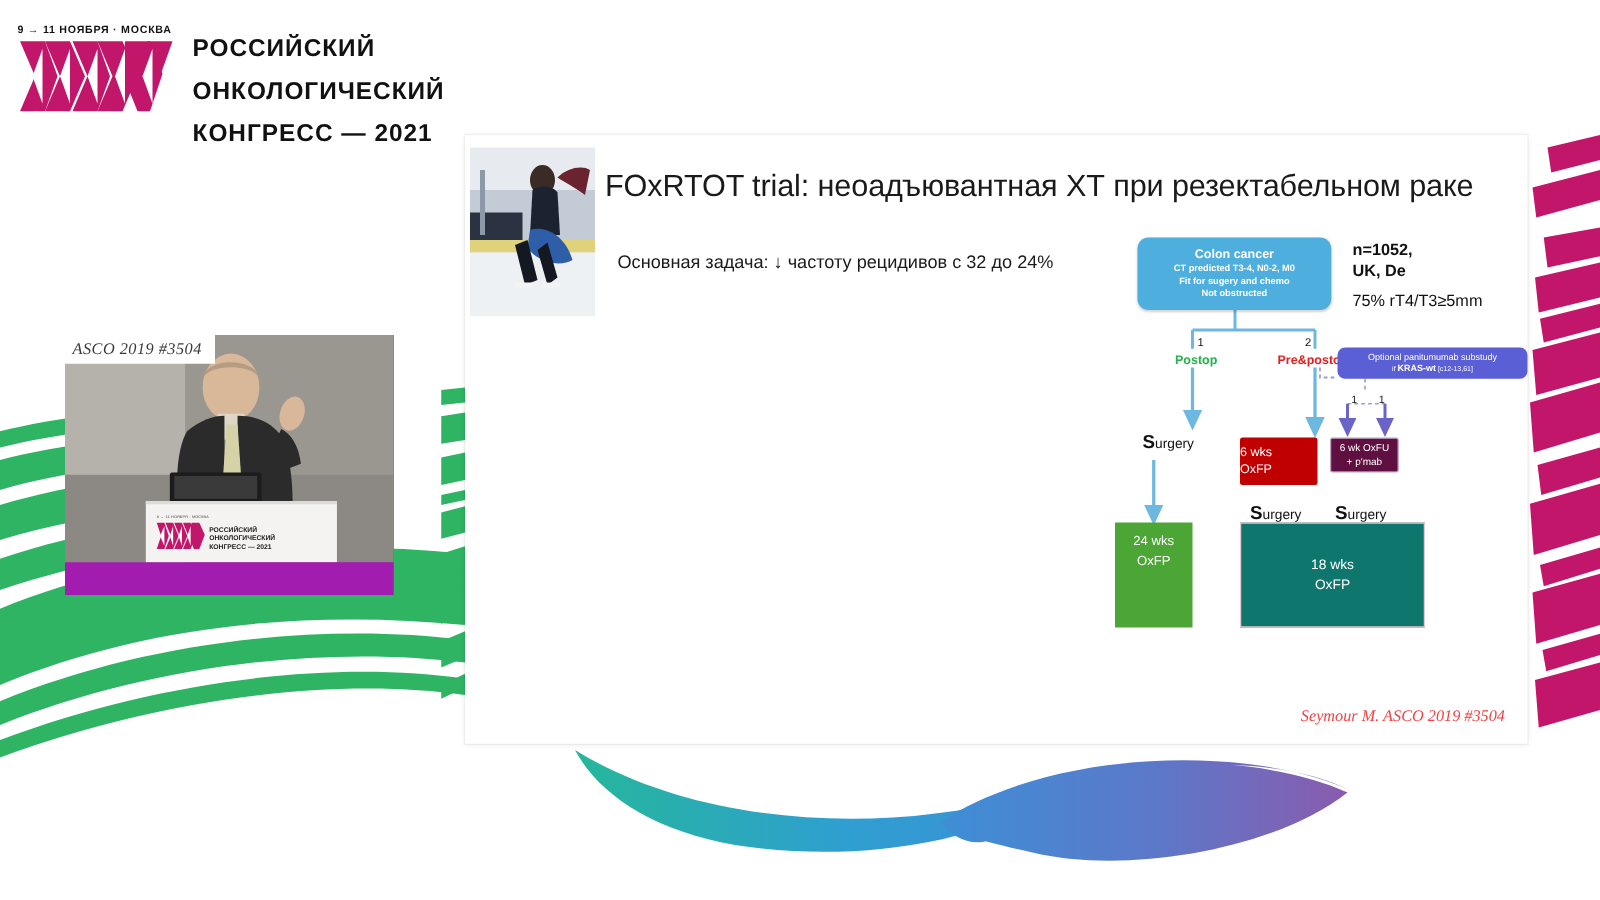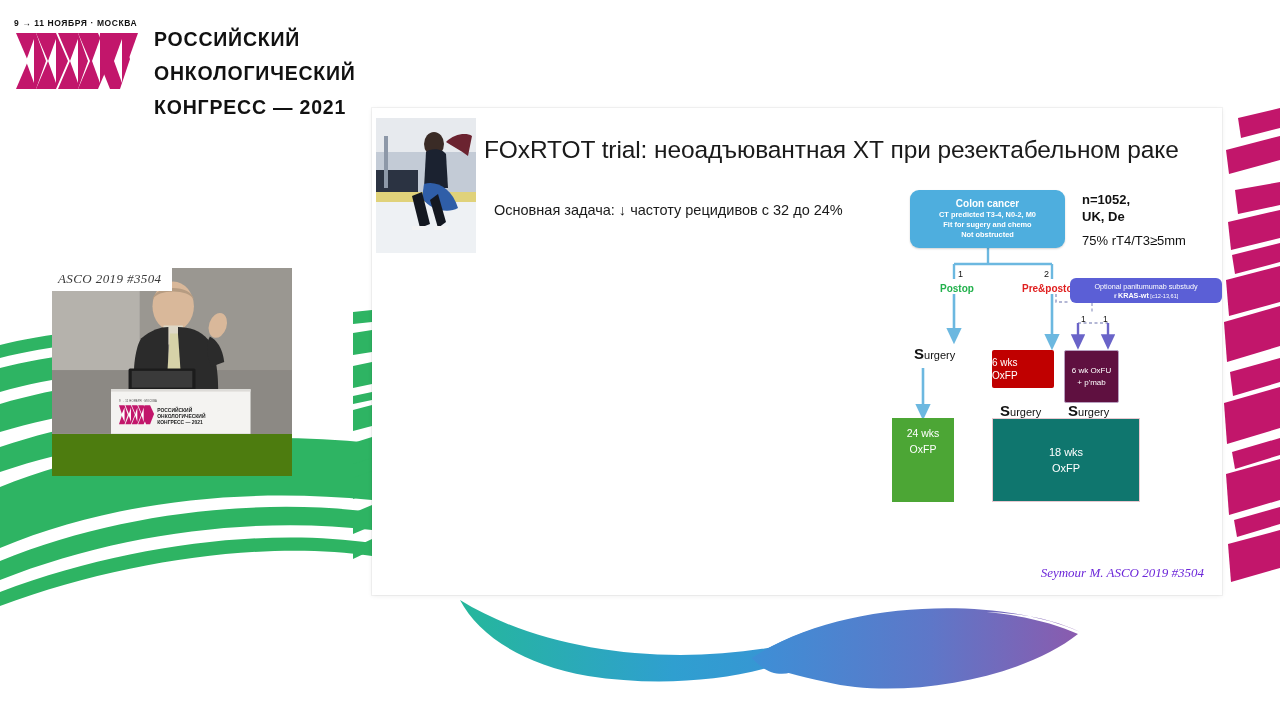--- a/index.html
+++ b/index.html
@@ -25,22 +25,22 @@
     font-family:"Liberation Sans", sans-serif;
   }
   .logo-title {
     font-size:19.5px; font-weight:bold; line-height:1.22;
     letter-spacing:0.8px; color:#111; white-space:nowrap;
     margin-top:10px;
   }
 
   
   #speaker-video {
-    position:absolute; left:52px; top:268px; width:240px; height:208px;
-    z-index:4; overflow:hidden; background:#4d7c0f;
+    position:absolute; left:52px; top:268px; width:263px; height:208px;
+    z-index:4; overflow:hidden; background:#a21caf;
   }
   #speaker-photo { position:absolute; inset:0; }
   .video-badge {
     position:absolute; left:0; top:0; background:#ffffff;
     padding:3px 10px 4px 6px; z-index:6;
     font-family:"Liberation Serif", serif; font-style:italic;
     font-size:13px; color:#3a3a3a; letter-spacing:0.4px;
   }
 
   
@@ -58,21 +58,21 @@
     font-size:24.5px; color:#1a1a1a; letter-spacing:-0.1px;
     white-space:nowrap;
   }
   #slide-subtitle {
     position:absolute; left:122px; top:83px;
     font-size:14.5px; color:#1a1a1a;margin-top:11px;
   }
   #slide-citation {
     position:absolute; right:18px; bottom:14px;
     font-family:"Liberation Serif", serif; font-style:italic;
-    font-size:13px; color:#6d28d9;
+    font-size:13px; color:#ef4444;
   }
 
   
   #trial-diagram {
     position:absolute; left:520px; top:82px; width:330px; height:390px;
   }
   .dg { position:absolute; }
 
   .box-colon {
     left:18px; top:0; width:155px; height:58px;
@@ -119,21 +119,21 @@
   .surg.s2 { left:108px; top:212px; }
   .surg.s3 { left:176px; top:212px; }
 
   .box-6wks {
     left:100px; top:160px; width:62px; height:38px;
     background:#c00000; color:#fff; border-radius:2px;
     display:flex; flex-direction:column; align-items:flex-start;
     justify-content:center; font-size:10px; line-height:1.35;
   }
   .box-6wkoxfu {
-    left:172px; top:160px; width:55px; height:53px;
+    left:172px; top:160px; width:55px; height:28px;
     background:#5f1040; color:#fff; border:1px solid #b8a0c0; border-radius:2px;
     display:flex; flex-direction:column; align-items:center;
     justify-content:center; font-size:8px; line-height:1.4; text-align:center;
   }
   .box-24wks {
     left:0px; top:228px; width:62px; height:84px;
     background:#4ca635; color:#fff;
     display:flex; flex-direction:column; align-items:center;
     justify-content:flex-start; padding-top:8px;
     font-size:10.5px; line-height:1.5;

